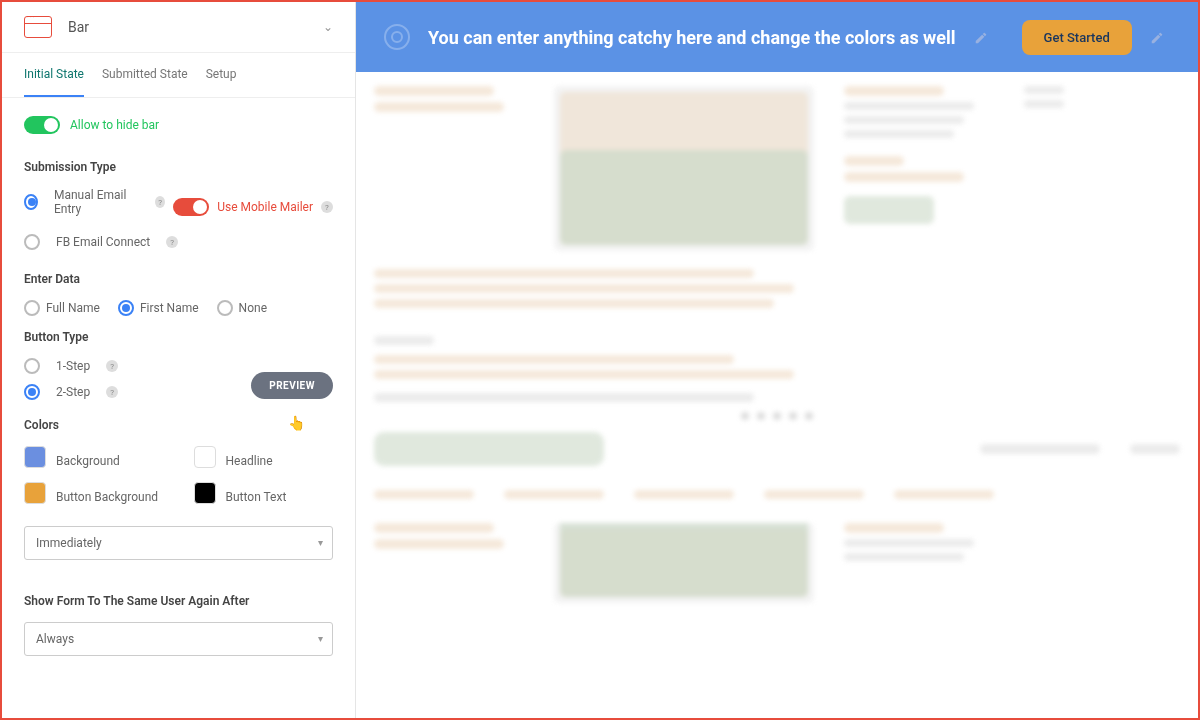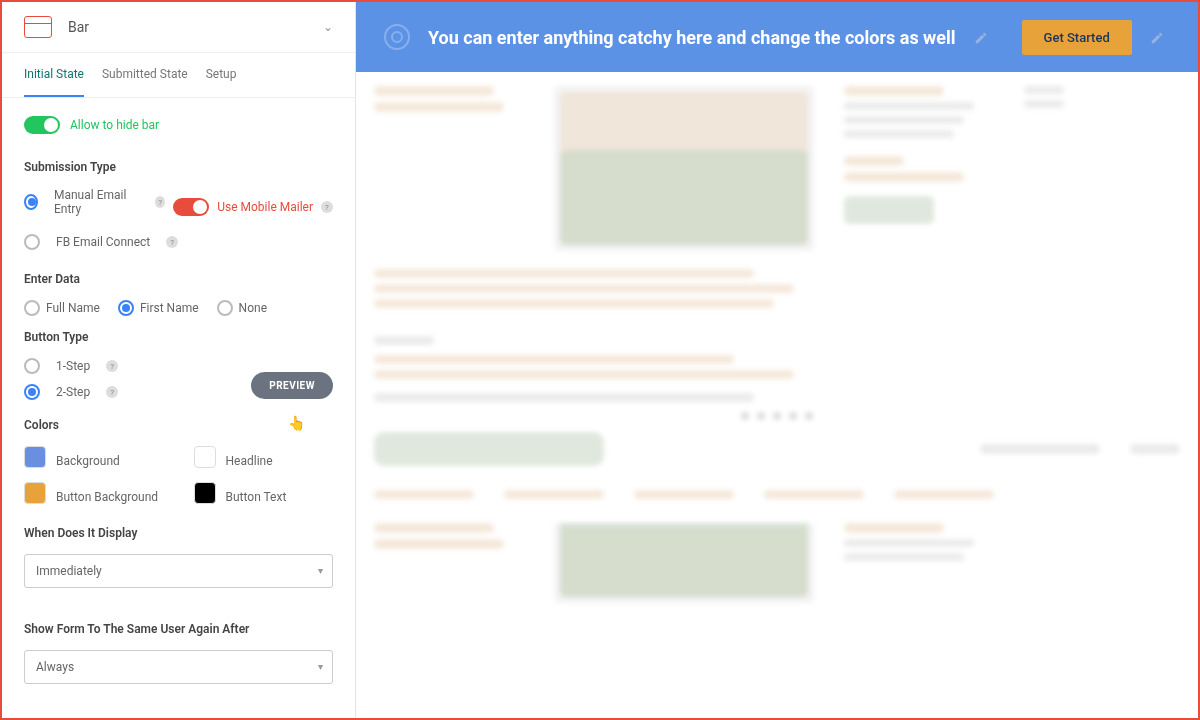--- a/index.html
+++ b/index.html
@@ -45,21 +45,21 @@
 .select-wrap{position:relative;margin-bottom:34px}
 .select{width:100%;border:1px solid #ccc;border-radius:3px;padding:9px 11px;font-size:12px;color:#666;background:#fff;appearance:none}
 .select-chev{position:absolute;right:10px;top:11px;font-size:10px;color:#999;pointer-events:none}
 .preview-area{flex:1;background:#fff;position:relative;overflow:hidden}
 .promo-bar{background:#5b92e5;height:70px;display:flex;align-items:center;padding:0 28px;gap:18px}
 .badge-icon{width:26px;height:26px;border:2px solid rgba(255,255,255,0.45);border-radius:50%;position:relative;opacity:.6}
 .badge-icon::after{content:"";width:8px;height:8px;border:2px solid rgba(255,255,255,0.45);border-radius:50%;position:absolute;top:5px;left:5px}
 .promo-text{color:#fff;font-size:18px;font-weight:700;flex:0 1 auto}
 .edit-icon{width:14px;height:14px;opacity:.55}
 .edit-icon svg{width:14px;height:14px;fill:#ccd}
-.cta{background:#e8a23a;color:#1a365d;border:none;padding:10px 22px;font-size:13px;font-weight:500;border-radius:2px;margin-left:16px}
+.cta{background:#e8a23a;color:#1a365d;border:none;padding:10px 22px;font-size:13px;font-weight:500;border-radius:8px;margin-left:16px}
 .mock{filter:blur(2.5px);opacity:.7;padding:14px 18px}
 .mock-row{display:flex;gap:30px;margin-bottom:18px}
 .mock-card{flex:1}
 .blob{background:#e8c9a8;border-radius:8px;margin-bottom:6px;opacity:.6}
 .blob.g{background:#b5c9b0}
 .blob.gr{background:#d0d0d0}
 .mock-img{height:165px;background:linear-gradient(#eee,#eee);border-radius:6px;position:relative;overflow:hidden}
 .mock-img::before{content:"";position:absolute;inset:6px;background:#e8c9a8;border-radius:6px;opacity:.5}
 .mock-img::after{content:"";position:absolute;bottom:6px;left:6px;right:6px;height:95px;background:#b5c9b0;border-radius:6px;opacity:.7}
 .dots{height:10px;display:flex;gap:8px;justify-content:center;margin:10px 0}
@@ -153,21 +153,20 @@
         <div class="color-item">
             <div class="swatch" style="background:#e8a23a"></div>
             <span class="color-label">Button Background</span>
           </div>
         <div class="color-item">
             <div class="swatch" style="background:#000000"></div>
             <span class="color-label">Button Text</span>
           </div>
       </div>
 
-      <div class="section-title">When Does It Display</div>
       <div class="select-wrap">
         <select class="select"><option>Immediately</option></select>
         <span class="select-chev">▾</span>
       </div>
 
       <div class="section-title">Show Form To The Same User Again After</div>
       <div class="select-wrap">
         <select class="select"><option>Always</option></select>
         <span class="select-chev">▾</span>
       </div>

